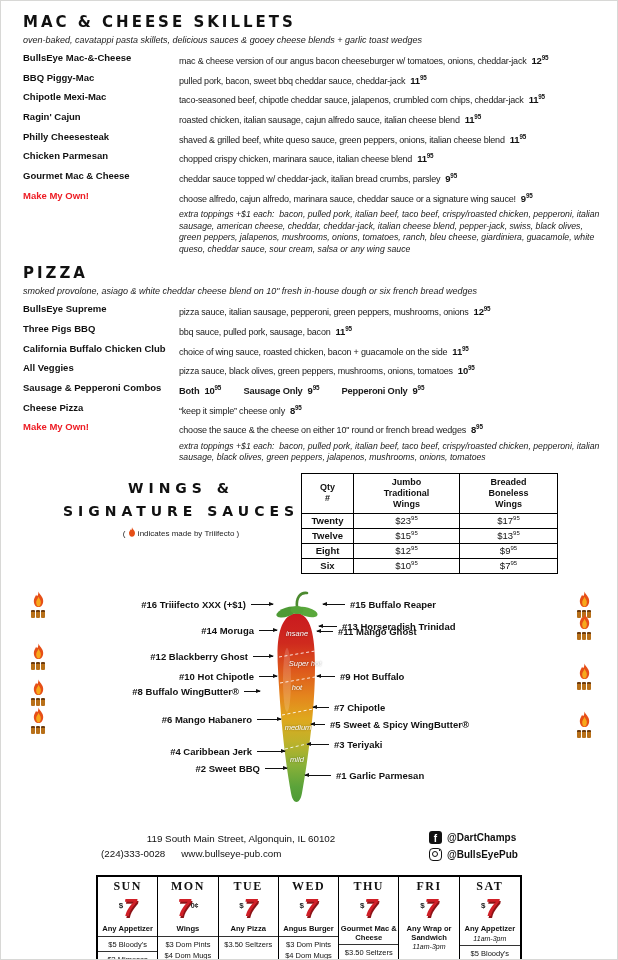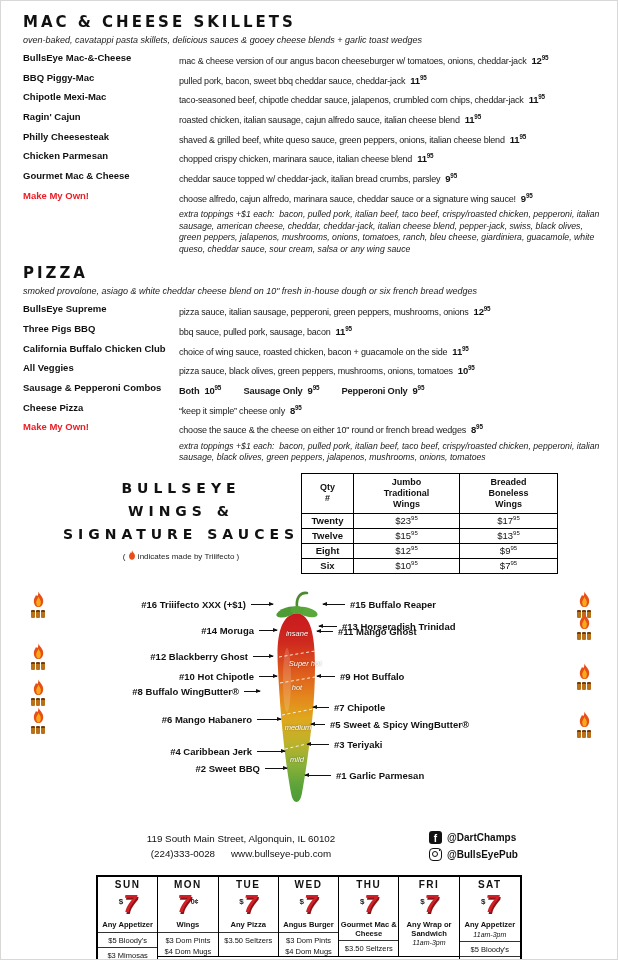--- a/index.html
+++ b/index.html
@@ -47,34 +47,34 @@
   .arrow.l::before{content:"";position:absolute;left:-1px;top:-3.4px;border-right:5px solid #111;border-top:2.7px solid transparent;border-bottom:2.7px solid transparent}
   .heat{position:absolute;color:#fff;font-size:7.5px;font-style:italic;transform:translateX(-50%);text-shadow:0 0 2px rgba(0,0,0,.45);z-index:3}
   .tf{position:absolute;width:22px;text-align:center}
   .tf-bottles{display:flex;justify-content:center;gap:1.5px;margin-top:-2px}
   .tf-bottles i{display:block;width:3.5px;height:8px;background:#b87019;border-radius:1px;border-top:2px solid #6e3c0e}
 
   
   .contact{position:relative;height:40px;margin-top:8px}
   .addr{position:absolute;left:100px;top:2px;width:280px;text-align:center}
   .addr-line1{font-size:9.8px;margin-bottom:4px}
-  .addr-line2{font-size:9.8px;display:flex;justify-content:center;gap:16px}
+  .addr-line2{font-size:9.8px;display:flex;gap:16px}
   .social{position:absolute;left:428px;top:0}
   .social-row{display:flex;align-items:center;gap:5px;margin-bottom:4px;font-size:10px;font-weight:700}
   .fb{width:13px;height:13px;background:#111;color:#fff;border-radius:3px;font-size:10px;font-weight:700;display:flex;align-items:flex-end;justify-content:center;line-height:11px}
   .ig{width:13px;height:13px;border:1.7px solid #111;border-radius:4px;position:relative}
   .ig::after{content:"";position:absolute;left:1.8px;top:1.8px;width:4.6px;height:4.6px;border:1.4px solid #111;border-radius:50%}
   .ig::before{content:"";position:absolute;right:0.6px;top:0.6px;width:1.8px;height:1.8px;background:#111;border-radius:50%}
 
   
   .specials{margin:4px auto 0;width:426px;border:2px solid #000;display:grid;grid-template-columns:repeat(7,1fr);grid-template-rows:auto auto auto;background:#fff}
   .day{border-right:1px solid #000;text-align:center;padding-top:2px;display:flex;flex-direction:column;align-items:center}
   .day.sun{grid-row:1/3;grid-column:1}
   .day.sat{grid-row:1/3;grid-column:7;border-right:none}
-  .day-name{font-family:Liberation Sans, sans-serif;font-size:10px;font-weight:800;letter-spacing:1.5px}
+  .day-name{font-family:Liberation Serif, serif;font-size:12px;font-weight:800;letter-spacing:1.5px}
   .seven{line-height:22px;margin:1px 0 2px}
   .seven .pre{font-size:8px;font-weight:700;vertical-align:8px;color:#222}
   .seven .num{font-size:24px;font-weight:800;font-style:italic;color:#d01f27;text-shadow:1px 1.5px 0 #8c1216}
   .seven .suf{font-size:7px;font-weight:700;vertical-align:8px;color:#222}
   .day-item{font-size:7.6px;font-weight:700;line-height:9px;padding:0 1px;min-height:10px}
   .day-time{font-size:7px;font-style:italic;line-height:9px}
   .sep{width:100%;border-top:1px solid #333;margin:2.5px 0 0}
   .day-extra{font-size:7.5px;line-height:9px;padding:2.5px 1px 0}
   .hh{grid-column:2/7;grid-row:2;border-top:1px solid #000;border-right:1px solid #000;text-align:center;padding:3px 2px 4px}
   .hh-title{font-size:9px;font-weight:800;margin-bottom:2px}
@@ -157,21 +157,20 @@
     </div>
     <div class="mi">
       <div class="mi-name red">Make My Own!</div>
       <div class="mi-desc"><span>choose the sauce &amp; the cheese on either 10" round or french bread wedges</span><span class="price"><span>8</span><sup>95</sup></span></div>
     </div>
     <p class="extras"><span>extra toppings +$1 each:</span>&nbsp; <span>bacon, pulled pork, italian beef, taco beef, crispy/roasted chicken, pepperoni, italian sausage, black olives, green peppers, jalapenos, mushrooms, onions, tomatoes</span></p>
   </div>
 
   <div class="wings">
     <div class="wings-title">
-      <div class="wt-line">BULLSEYE</div>
       <div class="wt-line">WINGS &amp;</div>
       <div class="wt-line">SIGNATURE SAUCES</div>
       <div class="wings-note">
         <span>(</span>
         <svg class="mini-flame" width="8" height="10" viewBox="0 0 16 20">
             <path d="M8,0.5 C9,5 14,7 14,12 C14,16.5 11.4,19.5 8,19.5 C4.6,19.5 2,16.5 2,12 C2,9 4,7.5 5.5,4.5 C6.3,6.8 7.4,7.3 8,0.5 Z" fill="#e64f17"></path>
           </svg>
         <span>indicates made by Triiifecto</span>
         <span>)</span>
       </div>

